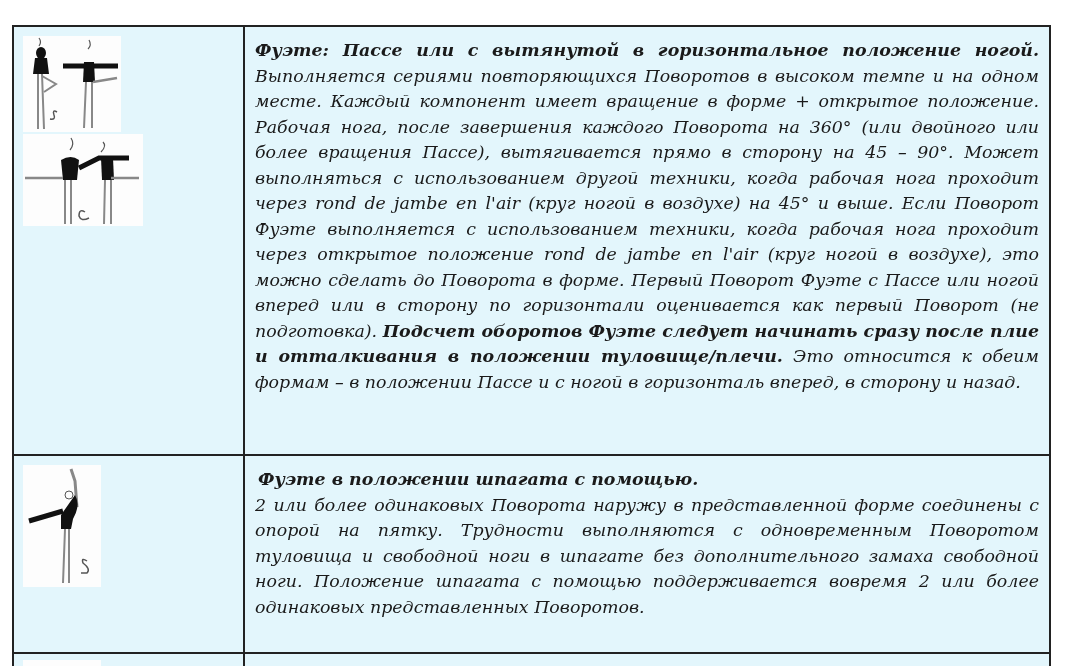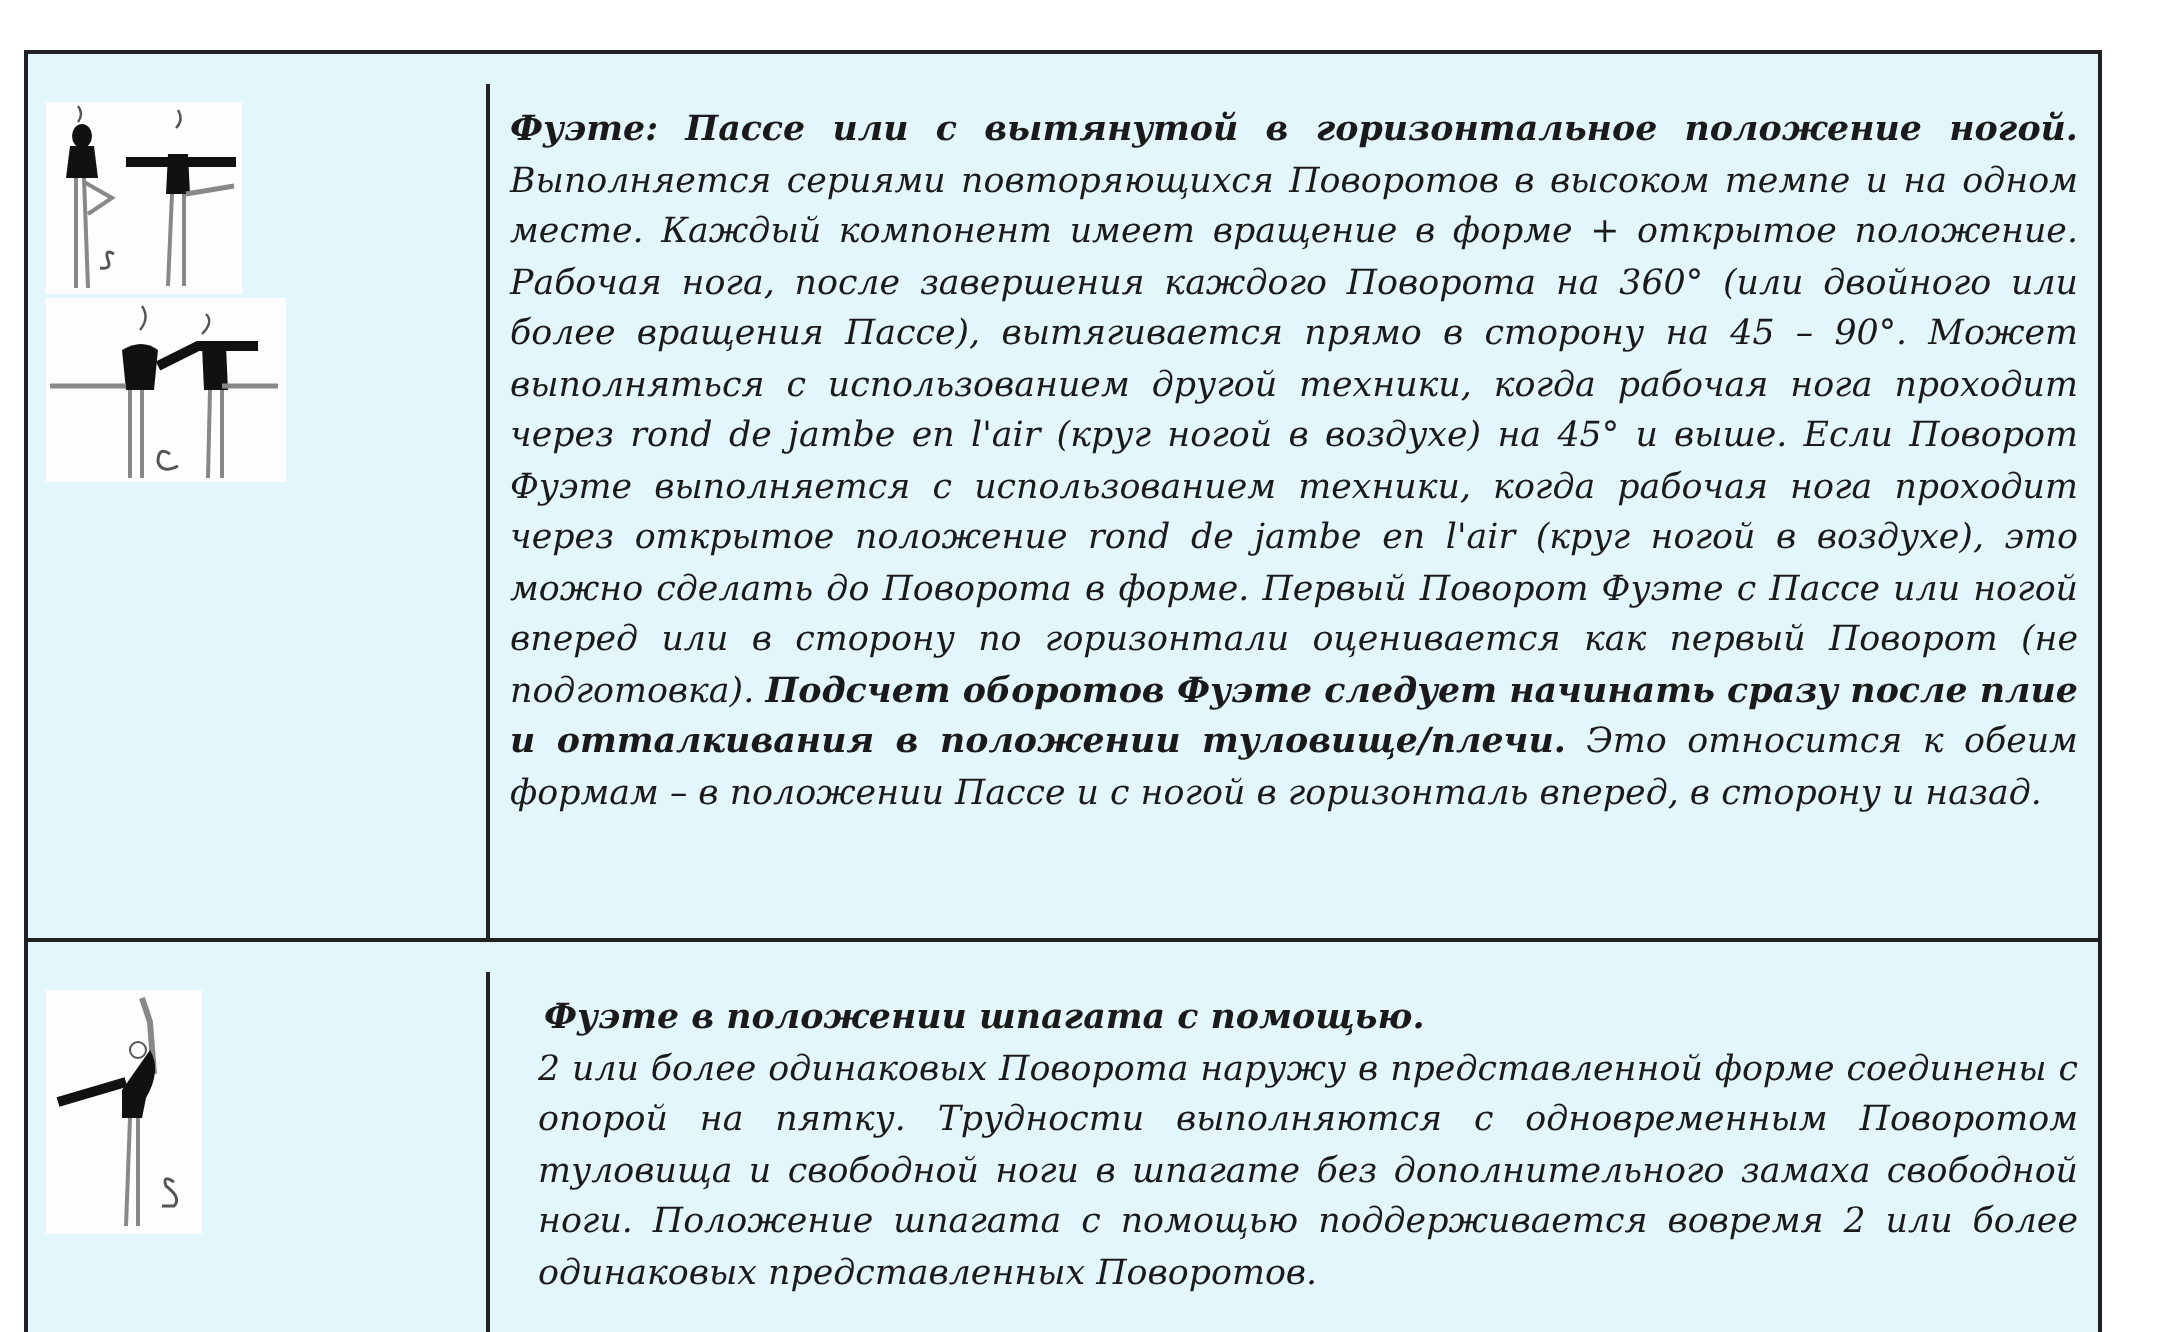--- a/index.html
+++ b/index.html
@@ -7,28 +7,28 @@
     width:1080px; height:666px; overflow:hidden; background:#ffffff;
     position:relative;
     font-family: "DejaVu Serif", "Liberation Serif", serif;
     color:#1a1a1a;
   }
   .table {
     position:absolute; left:12px; top:25px; width:1035px;
     border:2px solid #222; border-bottom:none;
     background:#e3f6fc;
   }
-  .row { display:flex; border-bottom:2px solid #222;margin-top:15px; }
+  .row { display:flex; border-bottom:2px solid #222; }
   .img-cell { width:229px; border-right:2px solid #222; position:relative; }
   .txt-cell {
     flex:1; padding:11px 10px 8px 10px;
     font-size:17.4px; line-height:25.5px; text-align:justify; font-style:italic;
   }
   .row1 { height:427px; }
-  .row2 { height:196px;gap:14px; }
+  .row2 { height:196px; }
   .row3 { height:20px; border-bottom:none; }
   .txt-cell b { font-style:italic; font-weight:bold; }
   .fig { position:absolute; background:#fdfdfd; }
   .title2 { display:block; }
   svg { display:block; }
 </style>
 </head>
 <body>
 
 <div class="table">

